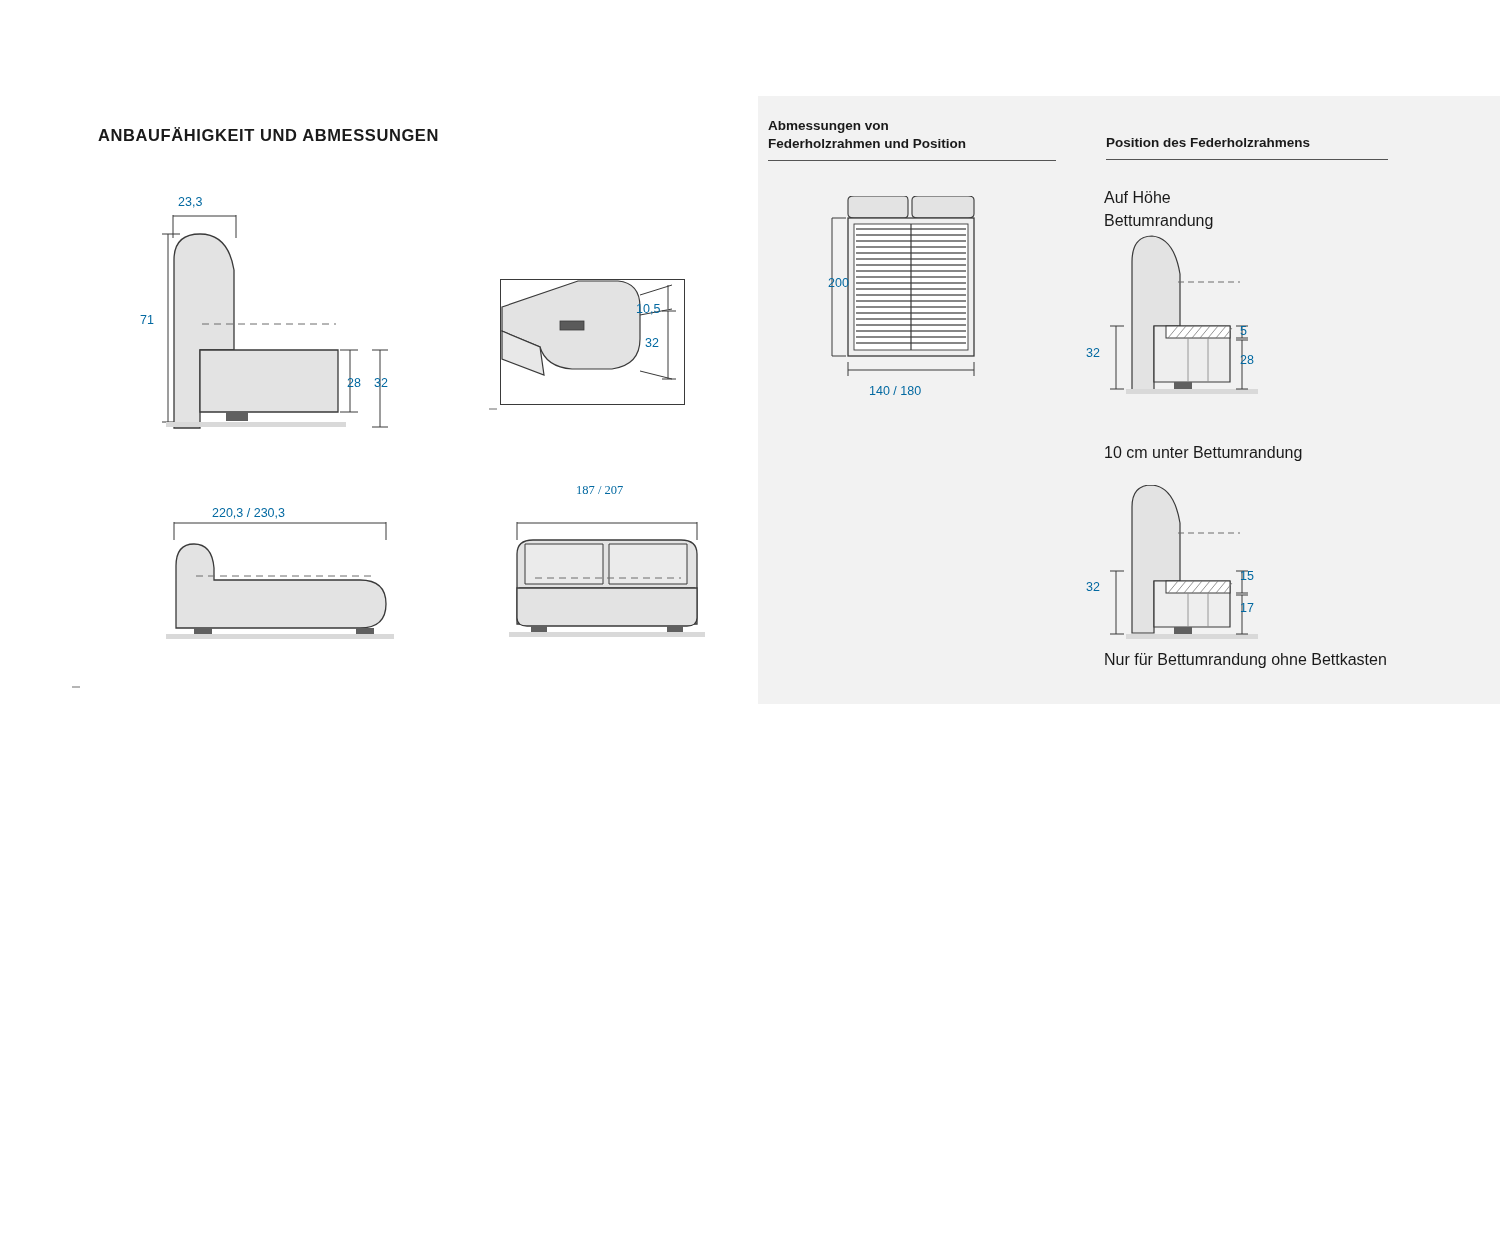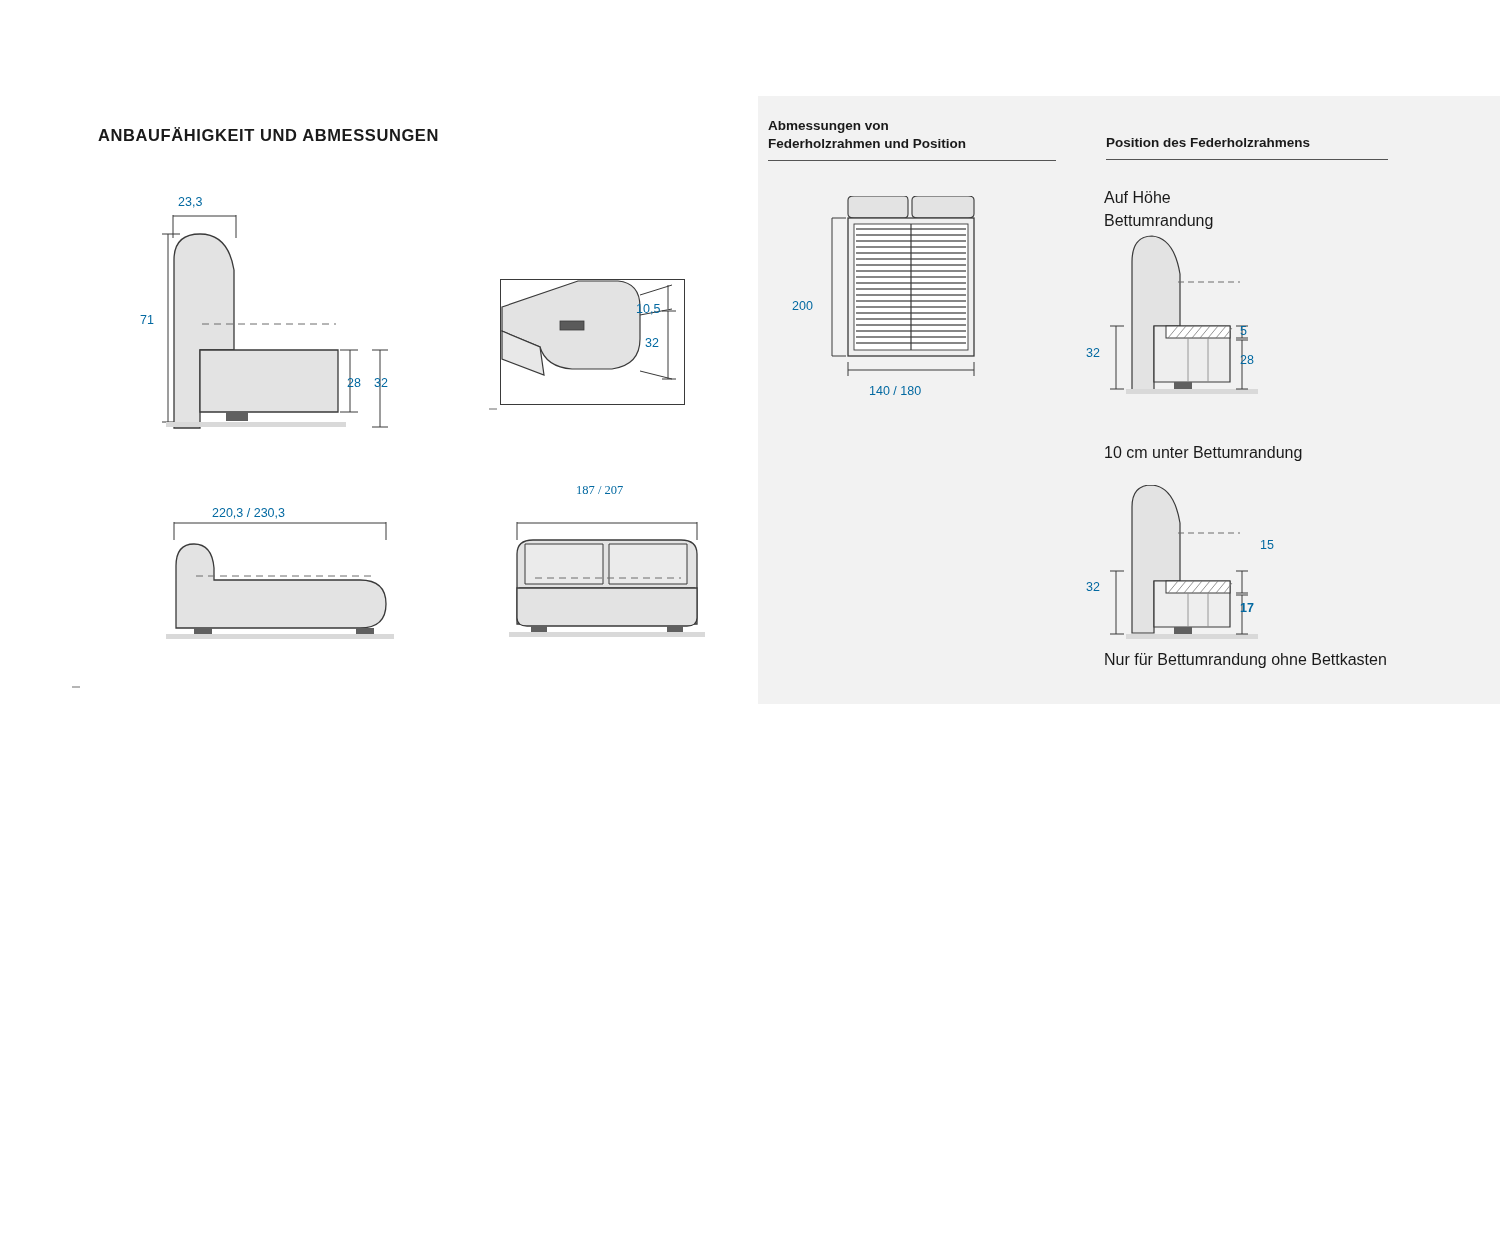--- a/index.html
+++ b/index.html
@@ -251,21 +251,21 @@
 
       <line x1="91" y1="28" x2="91" y2="154" stroke="#3a3a3a" stroke-width="1.2"></line>
 
       <g stroke="#3a3a3a" stroke-width="1" fill="none">
         <line x1="28" y1="174" x2="154" y2="174"></line>
         <line x1="28" y1="166" x2="28" y2="180"></line>
         <line x1="154" y1="166" x2="154" y2="180"></line>
       </g>
     </svg>
   </div>
-  <div class="dim" style="left:792px; top:276px;margin-top:23px;">200</div>
+  <div class="dim" style="left:828px; top:276px;">200</div>
   <div class="dim" style="left:869px; top:384px;">140 / 180</div>
 
   <div class="sub-label sl-1">
     <span>Auf Höhe</span><br>
     <span>Bettumrandung</span>
   </div>
 
   <div class="fig" style="left:1090px; top:230px;">
     <svg width="200" height="175" viewBox="0 0 200 175">
 
@@ -355,21 +355,21 @@
         <line x1="152" y1="86" x2="152" y2="108"></line>
         <line x1="146" y1="86" x2="158" y2="86"></line>
         <line x1="146" y1="108" x2="158" y2="108"></line>
         <line x1="152" y1="110" x2="152" y2="149"></line>
         <line x1="146" y1="110" x2="158" y2="110"></line>
         <line x1="146" y1="149" x2="158" y2="149"></line>
       </g>
     </svg>
   </div>
   <div class="dim" style="left:1086px; top:580px;">32</div>
-  <div class="dim" style="left:1240px; top:538px;margin-left:20px;">15</div>
-  <div class="dim" style="left:1240px; top:601px;font-weight:bold;">17</div>
+  <div class="dim" style="left:1240px; top:569px;">15</div>
+  <div class="dim" style="left:1240px; top:601px;">17</div>
 
   <div class="sub-label sl-3">Nur für Bettumrandung ohne Bettkasten</div>
 
   <div class="speck" style="left:489px; top:408px; width:8px; height:2px;"></div>
   <div class="speck" style="left:72px; top:686px; width:8px; height:2px;"></div>
 
 </div>
 
 </body></html>

